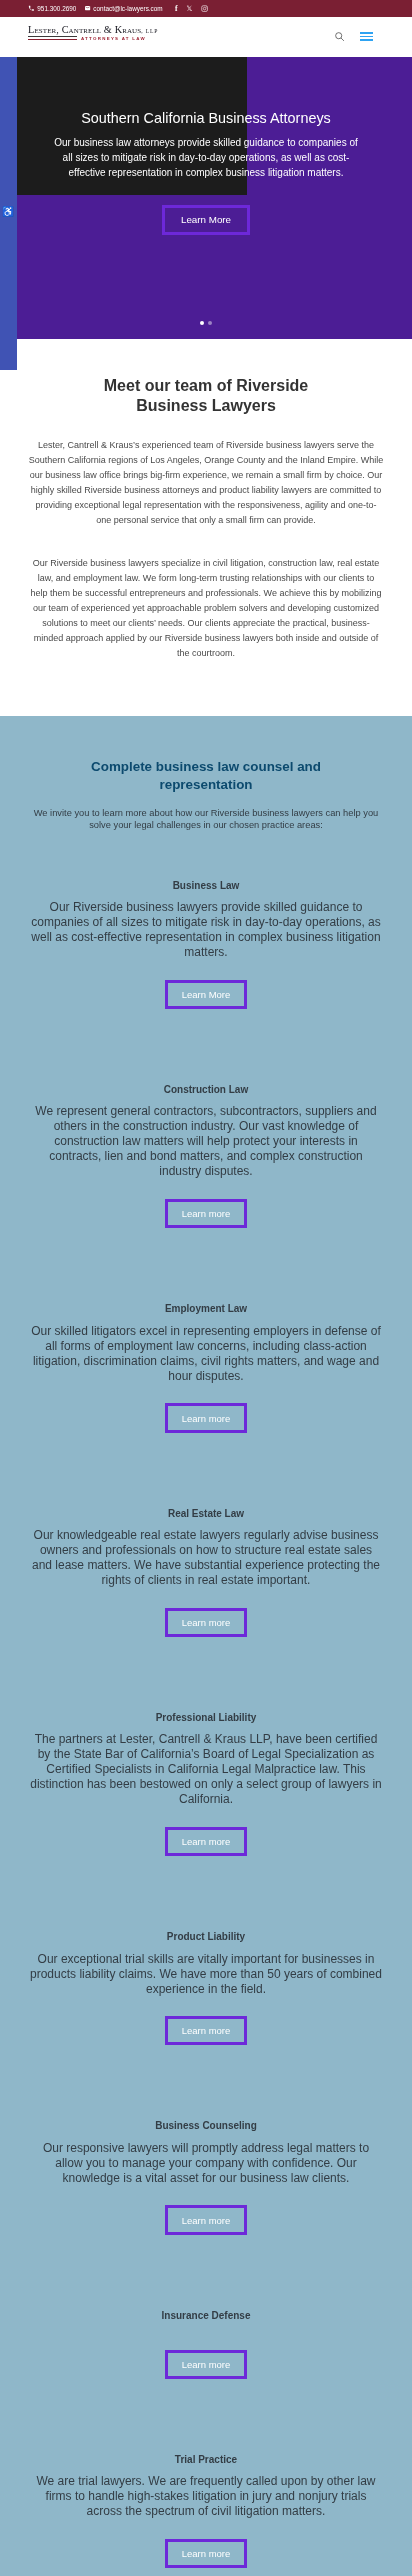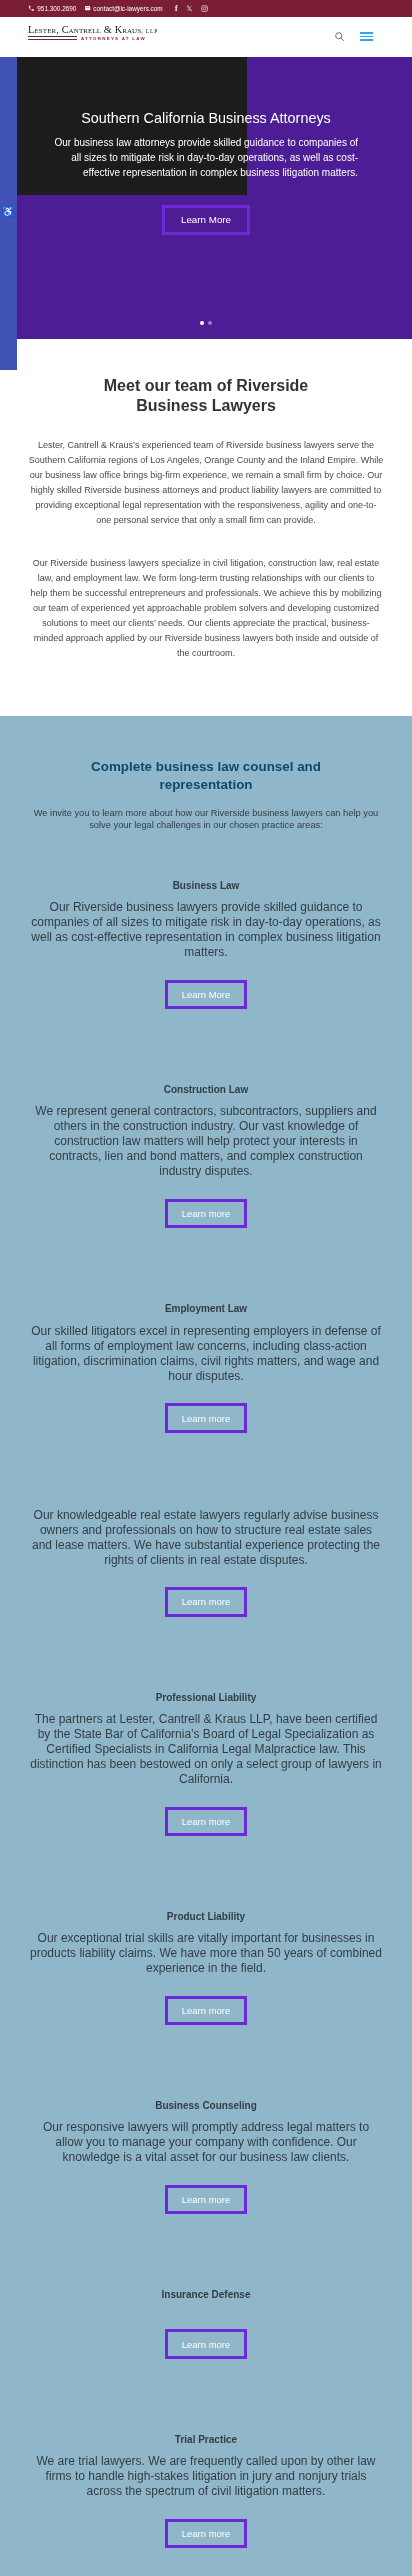--- a/index.html
+++ b/index.html
@@ -28,21 +28,21 @@
   .hamburger span{display:block;height:1.5px;background:#2ea3f2;margin-bottom:2.1px;}
 
   
   .hero{position:relative;height:282px;background:#4c1d95;}
   .hero-dark{position:absolute;left:17px;top:0;width:230px;height:138px;background:#1c1c1c;}
   .a11y-strip{position:absolute;left:0;top:0;width:17px;height:313px;background:#4053b4;z-index:6;}
   .a11y-icon{position:absolute;left:0;top:149px;width:17px;text-align:center;
              color:#fff;font-size:9.8px;cursor:pointer;}
   .hero-content{position:relative;z-index:3;text-align:center;color:#fff;}
   .hero-title{margin:0;padding-top:53px;font-size:14.4px;font-weight:400;}
-  .hero-text{width:304px;margin:9.3px auto 0;font-size:10px;line-height:15px;font-weight:300;text-align:right;}
+  .hero-text{width:304px;margin:9.3px auto 0;font-size:10px;line-height:15px;font-weight:300;}
   .btn-ghost{display:inline-block;margin-top:25px;padding:6.7px 15.5px;border:3px solid #6d28d9;
              color:#fff;font-size:9.8px;background:transparent;cursor:pointer;
              font-family:inherit;font-weight:300;}
   .hero-dots{position:absolute;left:0;right:0;top:264px;display:flex;justify-content:center;
              gap:4.6px;z-index:4;}
   .dot{width:4.1px;height:4.1px;border-radius:50%;background:rgba(255,255,255,.45);cursor:pointer;}
   .dot.active{background:#fff;}
 
   
   .intro{height:377px;box-sizing:border-box;padding-top:37px;text-align:center;overflow:hidden;}
@@ -150,21 +150,22 @@
       <button class="btn-ghost">Learn more</button>
     </div>
 
     <div class="card">
       <h3>Employment Law</h3>
       <p>Our skilled litigators excel in representing employers in defense of all forms of employment law concerns, including class-action litigation, discrimination claims, civil rights matters, and wage and hour disputes.</p>
       <button class="btn-ghost">Learn more</button>
     </div>
 
     <div class="card">
-      <p>Our knowledgeable real estate lawyers regularly advise business owners and professionals on how to structure real estate sales and lease matters. We have substantial experience protecting the rights of clients in real estate disputes.</p>
+      <h3>Real Estate Law</h3>
+      <p>Our knowledgeable real estate lawyers regularly advise business owners and professionals on how to structure real estate sales and lease matters. We have substantial experience protecting the rights of clients in real estate important.</p>
       <button class="btn-ghost">Learn more</button>
     </div>
 
     <div class="card">
       <h3>Professional Liability</h3>
       <p>The partners at Lester, Cantrell &amp; Kraus LLP, have been certified by the State Bar of California’s Board of Legal Specialization as Certified Specialists in California Legal Malpractice law. This distinction has been bestowed on only a select group of lawyers in California.</p>
       <button class="btn-ghost">Learn more</button>
     </div>
 
     <div class="card">

